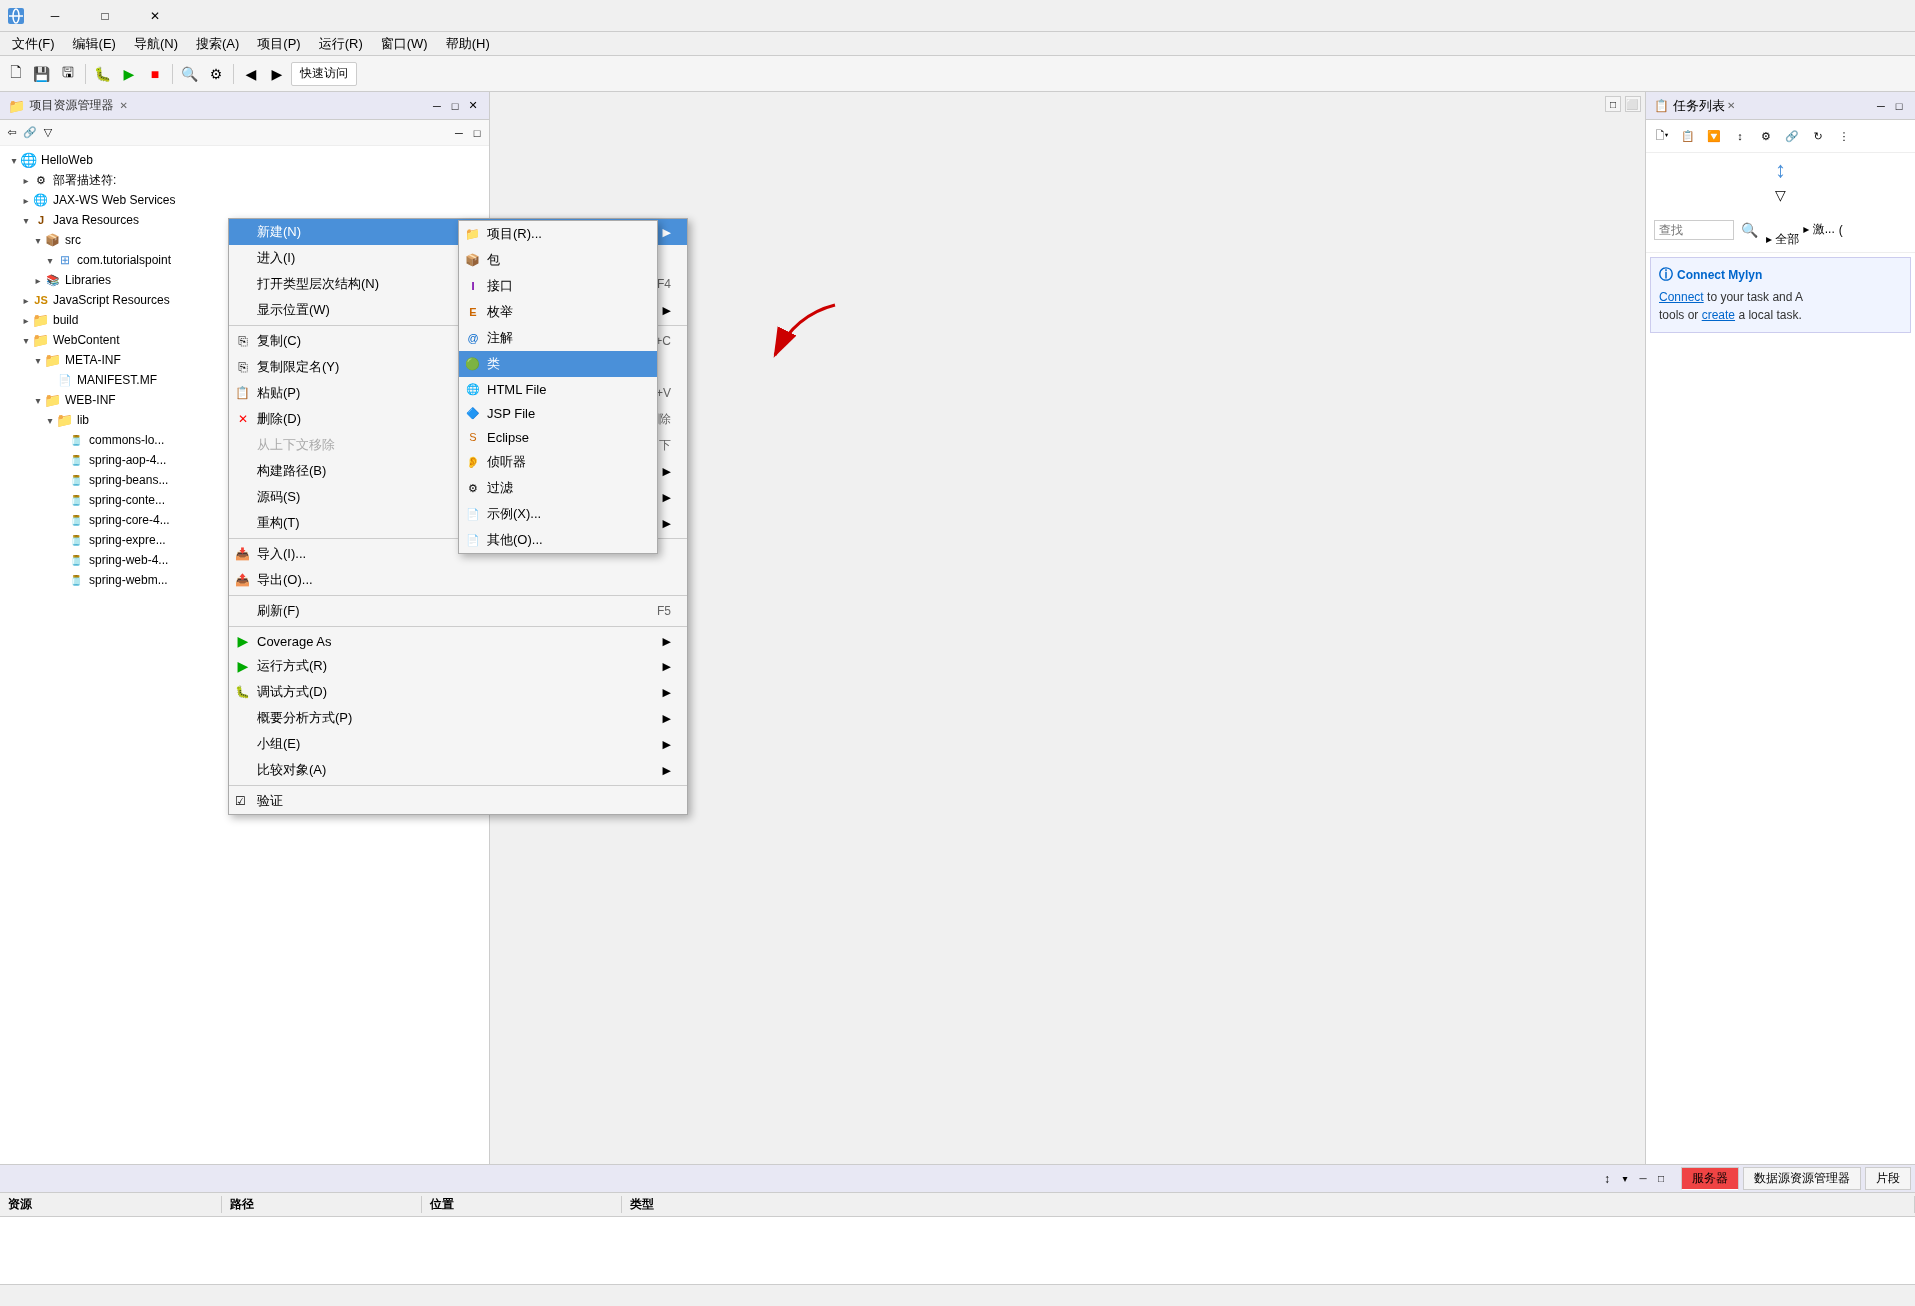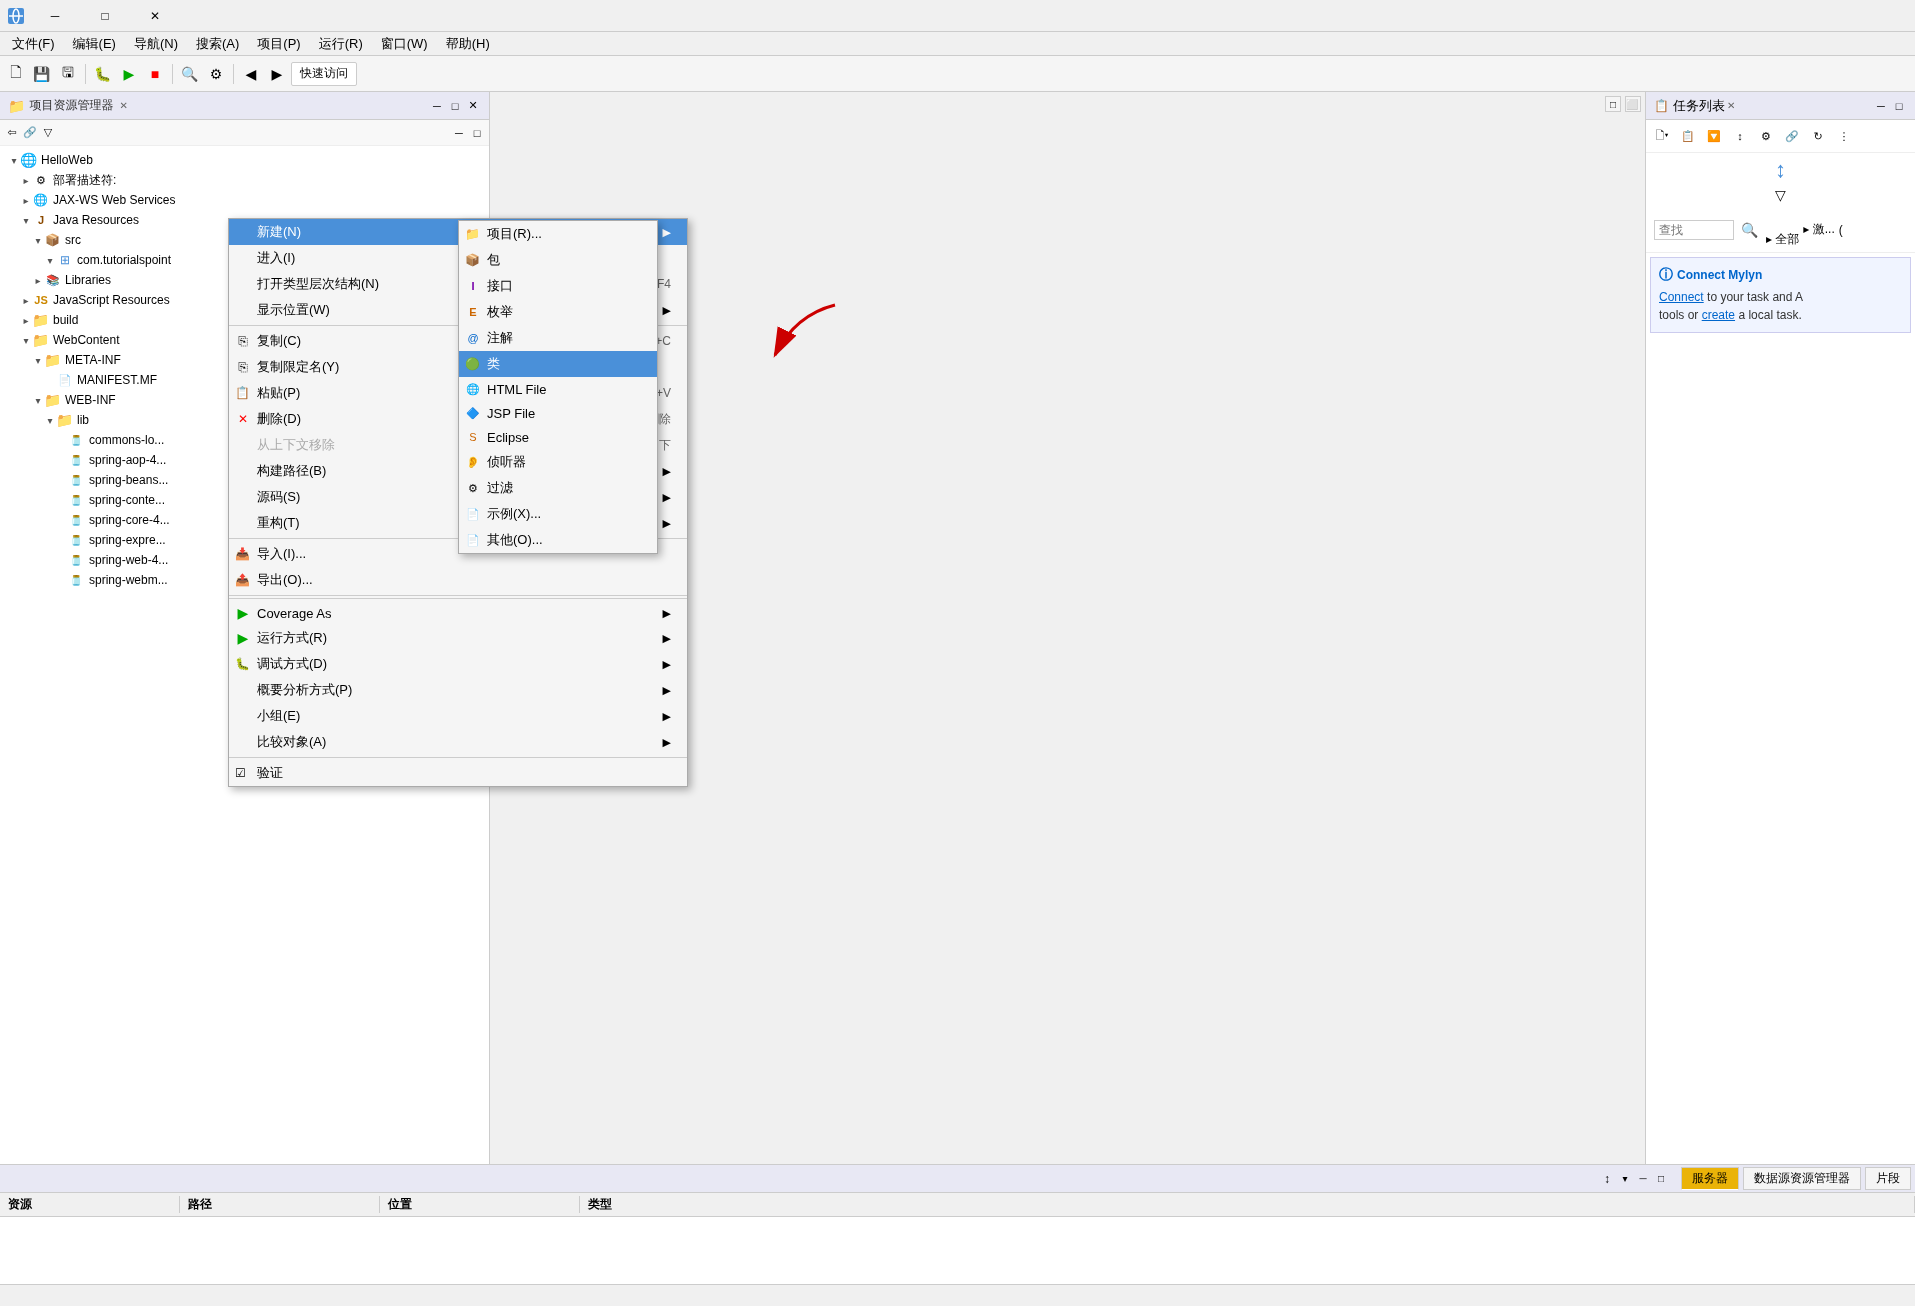--- a/index.html
+++ b/index.html
@@ -214,21 +214,21 @@
       padding: 0 4px;
       gap: 4px;
     }
     .bottom-tab {
       padding: 2px 10px;
       font-size: 12px;
       cursor: pointer;
       border: 1px solid #ccc;
       background: #f5f5f5;
     }
-    .bottom-tab.active { background: #eab308; border-bottom: 1px solid white; font-family: Liberation Mono, monospace; }
+    .bottom-tab.active { background: #ef4444; border-bottom: 1px solid white; font-family: Liberation Mono, monospace; }
     .bottom-content {
       flex: 1;
       display: flex;
       flex-direction: column;
     }
     .bottom-table-header {
       display: flex;
       background: #f0f0f0;
       border-bottom: 1px solid #ccc;
       height: 24px;
@@ -621,20 +621,24 @@
   <div class="ctx-sep"></div>
   <div class="ctx-item">
     <span class="ctx-icon" style="font-size:12px;">📥</span>
     <span>导入(I)...</span>
   </div>
   <div class="ctx-item">
     <span class="ctx-icon" style="font-size:12px;">📤</span>
     <span>导出(O)...</span>
   </div>
   <div class="ctx-sep"></div>
+  <div class="ctx-item">
+    <span>刷新(F)</span>
+    <span class="shortcut">F5</span>
+  </div>
   <div class="ctx-sep"></div>
   <div class="ctx-item">
     <span class="ctx-icon" style="color:#00aa00; font-size:14px;">▶</span>
     <span>Coverage As</span>
     <span class="arrow">▶</span>
   </div>
   <div class="ctx-item">
     <span class="ctx-icon" style="color:#00aa00; font-size:14px;">▶</span>
     <span>运行方式(R)</span>
     <span class="arrow">▶</span>
@@ -735,21 +739,21 @@
       <div style="width:16px; height:16px; display:flex; align-items:center; justify-content:center; font-size:10px; cursor:pointer;">▾</div>
       <div style="width:16px; height:16px; display:flex; align-items:center; justify-content:center; font-size:10px; cursor:pointer;">─</div>
       <div style="width:16px; height:16px; display:flex; align-items:center; justify-content:center; font-size:10px; cursor:pointer;">□</div>
     </div>
     <div class="bottom-tab active">服务器</div>
     <div class="bottom-tab">数据源资源管理器</div>
     <div class="bottom-tab">片段</div>
   </div>
   <div class="bottom-content">
     <div class="bottom-table-header">
-      <div class="bottom-col" style="width:180px;">资源</div>
+      <div class="bottom-col" style="width:222px;">资源</div>
       <div class="bottom-col" style="width:200px;">路径</div>
       <div class="bottom-col" style="width:200px;">位置</div>
       <div class="bottom-col" style="flex:1;">类型</div>
     </div>
 
     <div style="flex:1; background:white;"></div>
   </div>
 </div>
 
 <div class="status-bar">

